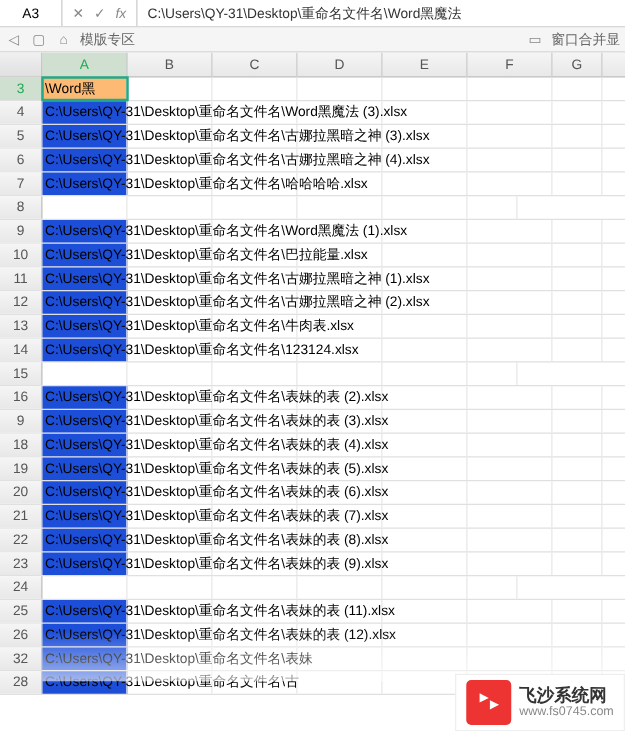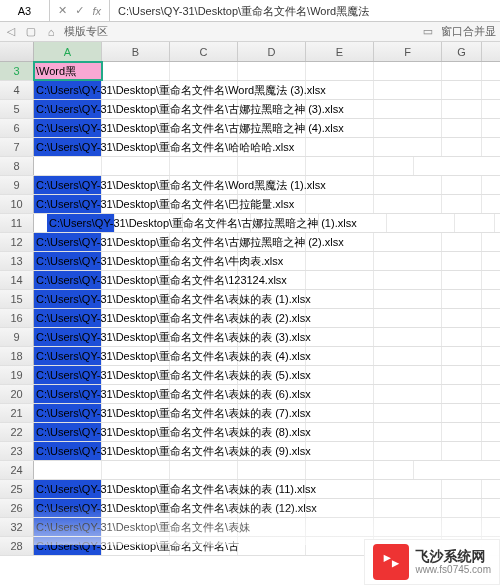--- a/index.html
+++ b/index.html
@@ -23,21 +23,21 @@
     .corner { width: 34px; border-right: 1px solid #bbb; background: linear-gradient(#f0f0f0, #e0e0e0); }
     .col-header { border-right: 1px solid #ccc; text-align: center; line-height: 20px; font-size: 11px; color: #555; }
     .col-header.selected { background: #d0e0d0; color: #2a5; }
     
     .rows { }
     .row { display: flex; height: 19px; border-bottom: 1px solid #e0e0e0; }
     .row-header { width: 34px; min-width: 34px; border-right: 1px solid #bbb; background: linear-gradient(#f5f5f5, #e8e8e8); text-align: center; line-height: 19px; font-size: 11px; color: #555; }
     .row.active .row-header { background: #d0e0d0; color: #2a5; }
     .cell { border-right: 1px solid #e8e8e8; padding: 0 2px; line-height: 19px; font-size: 11px; overflow: visible; white-space: nowrap; position: relative; }
     .cell.col-a { background: #1d4ed8; }
-    .cell.active { outline: 2px solid #2a8; outline-offset: -1px; z-index: 2; background: #f9a8d4; }
+    .cell.active { outline: 2px solid #2a8; outline-offset: -1px; z-index: 2; background: #fdba74; }
     .cell-text { position: relative; z-index: 1; }
     
     .watermark-box { position: absolute; right: 0; bottom: 0; display: flex; align-items: center; background: rgba(255,255,255,0.95); padding: 4px 8px; border: 1px solid #eee; z-index: 50; }
     .wm-red { width: 36px; height: 36px; background: #e33; border-radius: 4px; display: flex; align-items: center; justify-content: center; margin-right: 6px; }
     .wm-red svg { fill: #fff; }
     .wm-text { display: flex; flex-direction: column; line-height: 1.2; }
     .wm-title { font-size: 14px; font-weight: bold; color: #333; }
     .wm-url { font-size: 10px; color: #888; }
     
     .fade-white { position: absolute; left: 34px; right: 0; height: 40px; bottom: 40px; background: linear-gradient(rgba(255,255,255,0), rgba(255,255,255,0.6)); pointer-events: none; z-index: 5; }
@@ -155,21 +155,21 @@
         <div class="cell col-a" style="width: 68px; min-width: 68px;"><span class="cell-text">C:\Users\QY-31\Desktop\重命名文件名\巴拉能量.xlsx</span></div>
         <div class="cell" style="width: 68px; min-width: 68px;"></div>
         <div class="cell" style="width: 68px; min-width: 68px;"></div>
         <div class="cell" style="width: 68px; min-width: 68px;"></div>
         <div class="cell" style="width: 68px; min-width: 68px;"></div>
         <div class="cell" style="width: 68px; min-width: 68px;"></div>
         <div class="cell" style="width: 40px; min-width: 40px;"></div>
       </div>
       <div class="row">
         <div class="row-header">11</div>
-        <div class="cell col-a" style="width: 68px; min-width: 68px; margin-left: 13px;"><span class="cell-text">C:\Users\QY-31\Desktop\重命名文件名\古娜拉黑暗之神 (1).xlsx</span></div>
+        <div class="cell col-a" style="width: 68px; min-width: 68px;"><span class="cell-text">C:\Users\QY-31\Desktop\重命名文件名\古娜拉黑暗之神 (1).xlsx</span></div>
         <div class="cell" style="width: 68px; min-width: 68px;"></div>
         <div class="cell" style="width: 68px; min-width: 68px;"></div>
         <div class="cell" style="width: 68px; min-width: 68px;"></div>
         <div class="cell" style="width: 68px; min-width: 68px;"></div>
         <div class="cell" style="width: 68px; min-width: 68px;"></div>
         <div class="cell" style="width: 40px; min-width: 40px;"></div>
       </div>
       <div class="row">
         <div class="row-header">12</div>
         <div class="cell col-a" style="width: 68px; min-width: 68px;"><span class="cell-text">C:\Users\QY-31\Desktop\重命名文件名\古娜拉黑暗之神 (2).xlsx</span></div>
@@ -195,21 +195,20 @@
         <div class="cell col-a" style="width: 68px; min-width: 68px;"><span class="cell-text">C:\Users\QY-31\Desktop\重命名文件名\123124.xlsx</span></div>
         <div class="cell" style="width: 68px; min-width: 68px;"></div>
         <div class="cell" style="width: 68px; min-width: 68px;"></div>
         <div class="cell" style="width: 68px; min-width: 68px;"></div>
         <div class="cell" style="width: 68px; min-width: 68px;"></div>
         <div class="cell" style="width: 68px; min-width: 68px;"></div>
         <div class="cell" style="width: 40px; min-width: 40px;"></div>
       </div>
       <div class="row">
         <div class="row-header">15</div>
-        <div class="cell col-a" style="width: 68px; min-width: 68px;"><span class="cell-text">C:\Users\QY-31\Desktop\重命名文件名\表妹的表 (1).xlsx</span></div>
         <div class="cell" style="width: 68px; min-width: 68px;"></div>
         <div class="cell" style="width: 68px; min-width: 68px;"></div>
         <div class="cell" style="width: 68px; min-width: 68px;"></div>
         <div class="cell" style="width: 68px; min-width: 68px;"></div>
         <div class="cell" style="width: 68px; min-width: 68px;"></div>
         <div class="cell" style="width: 40px; min-width: 40px;"></div>
       </div>
       <div class="row">
         <div class="row-header">16</div>
         <div class="cell col-a" style="width: 68px; min-width: 68px;"><span class="cell-text">C:\Users\QY-31\Desktop\重命名文件名\表妹的表 (2).xlsx</span></div>

